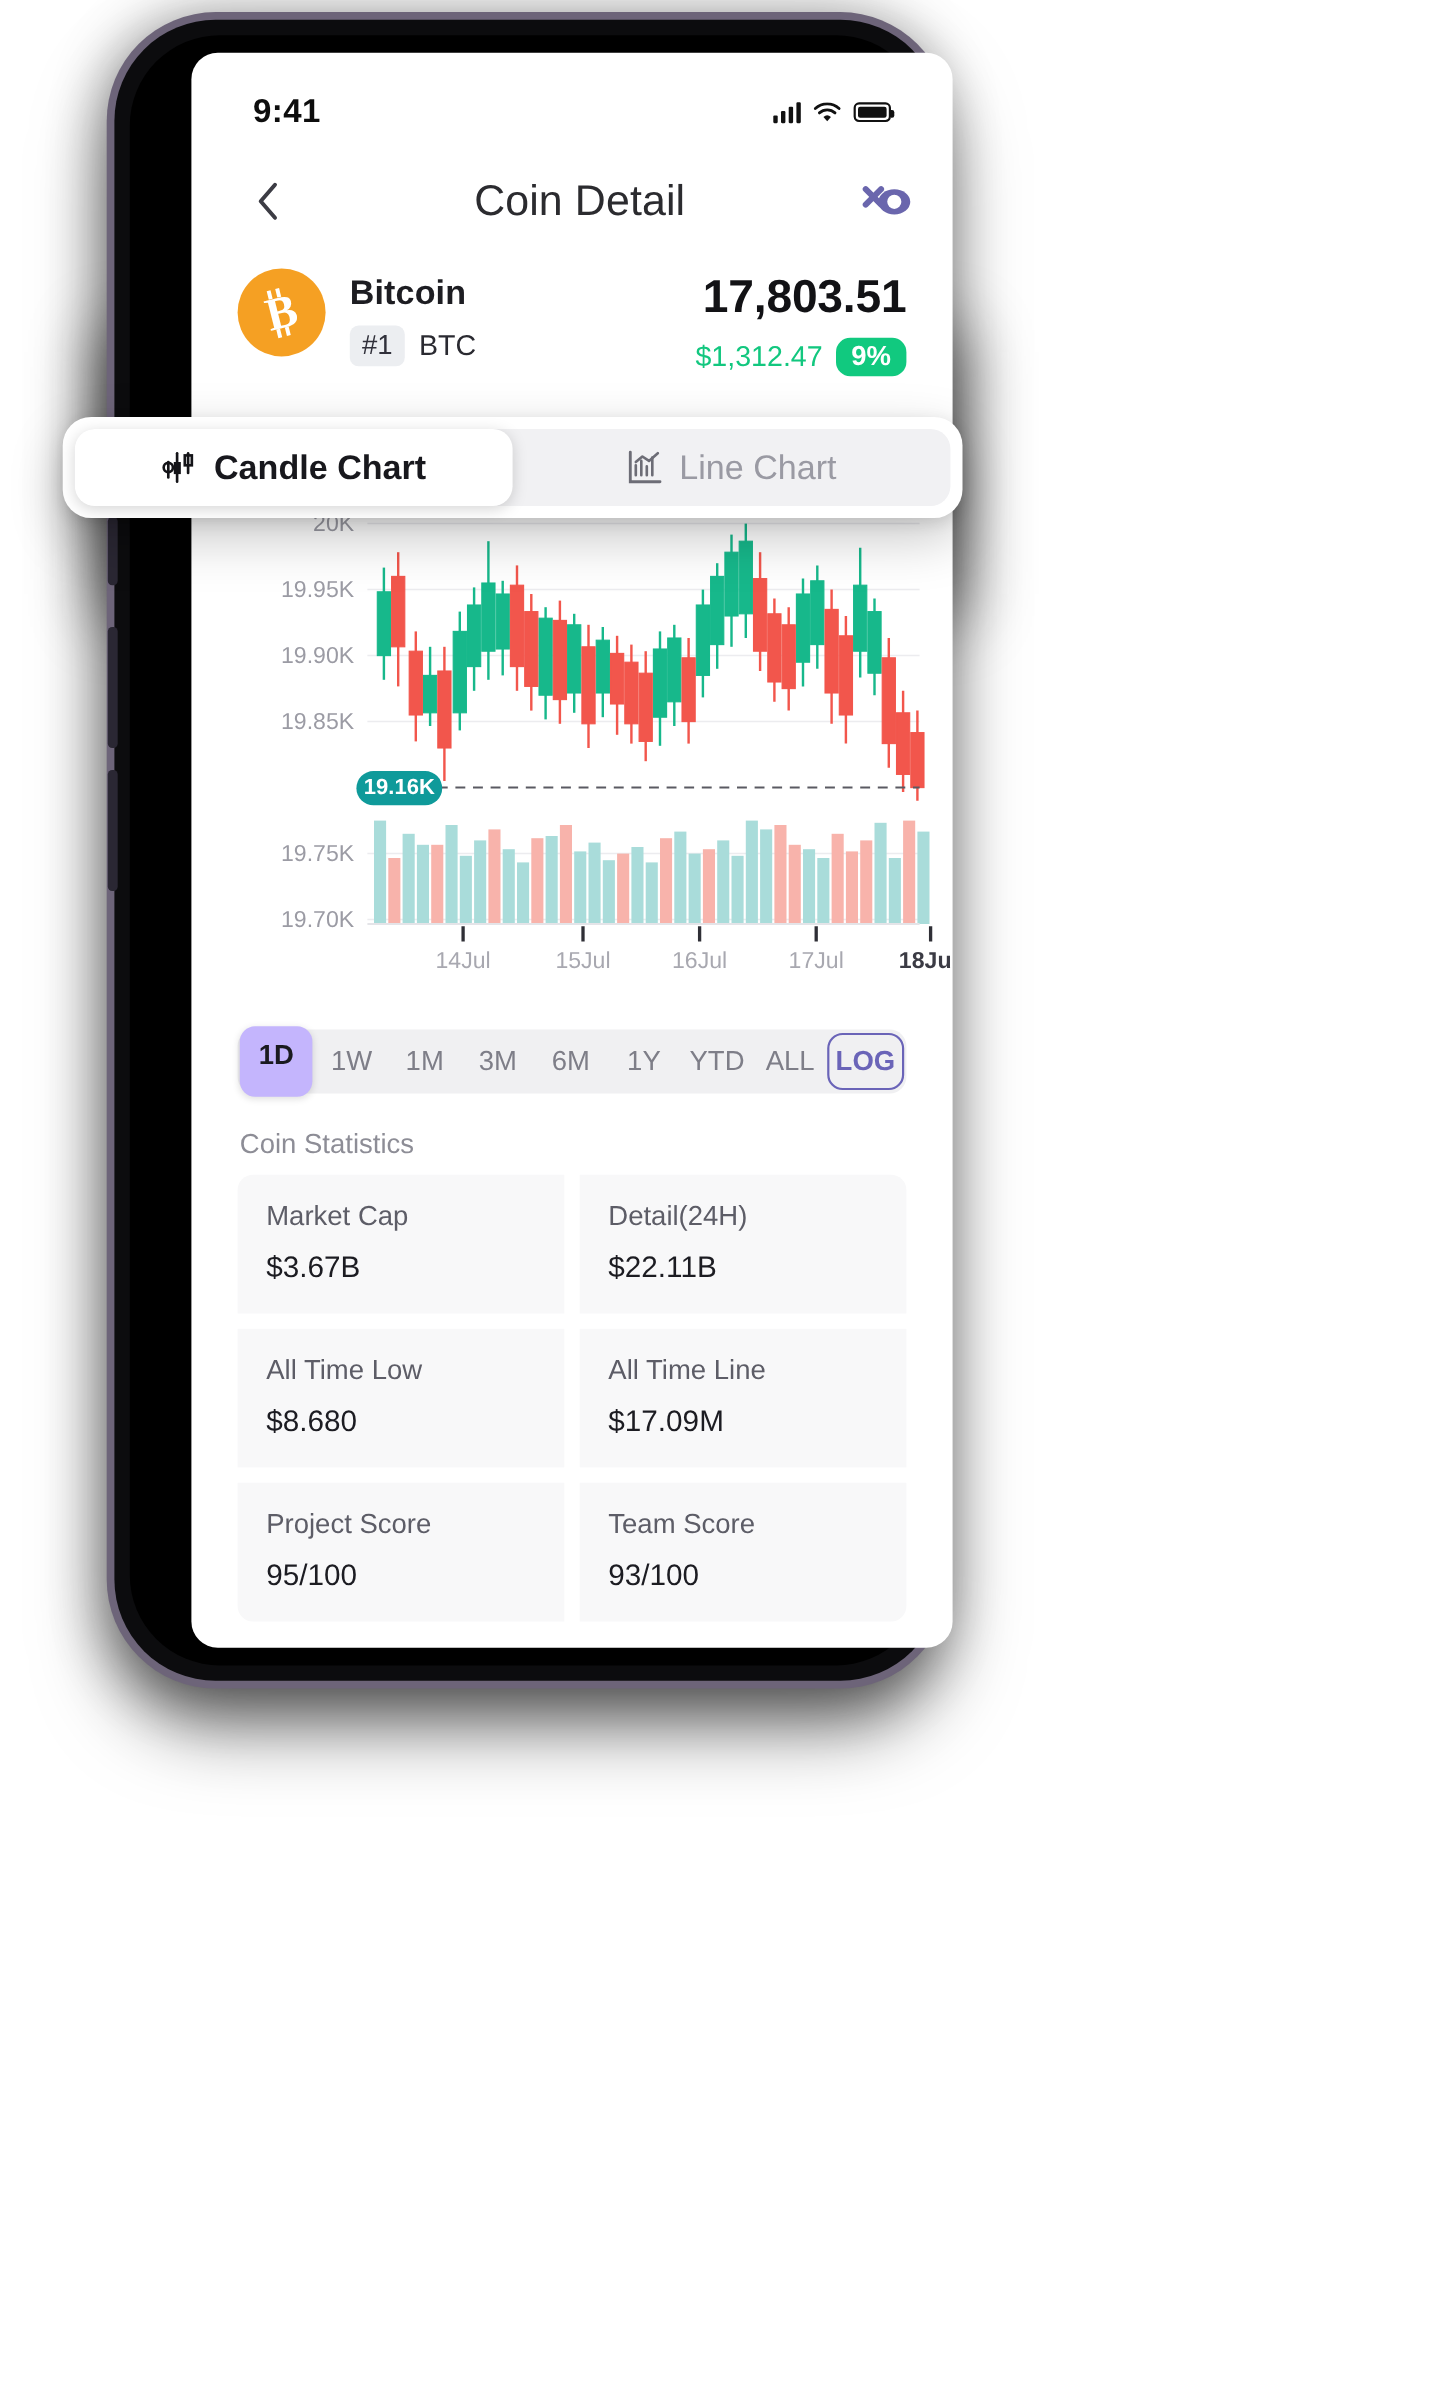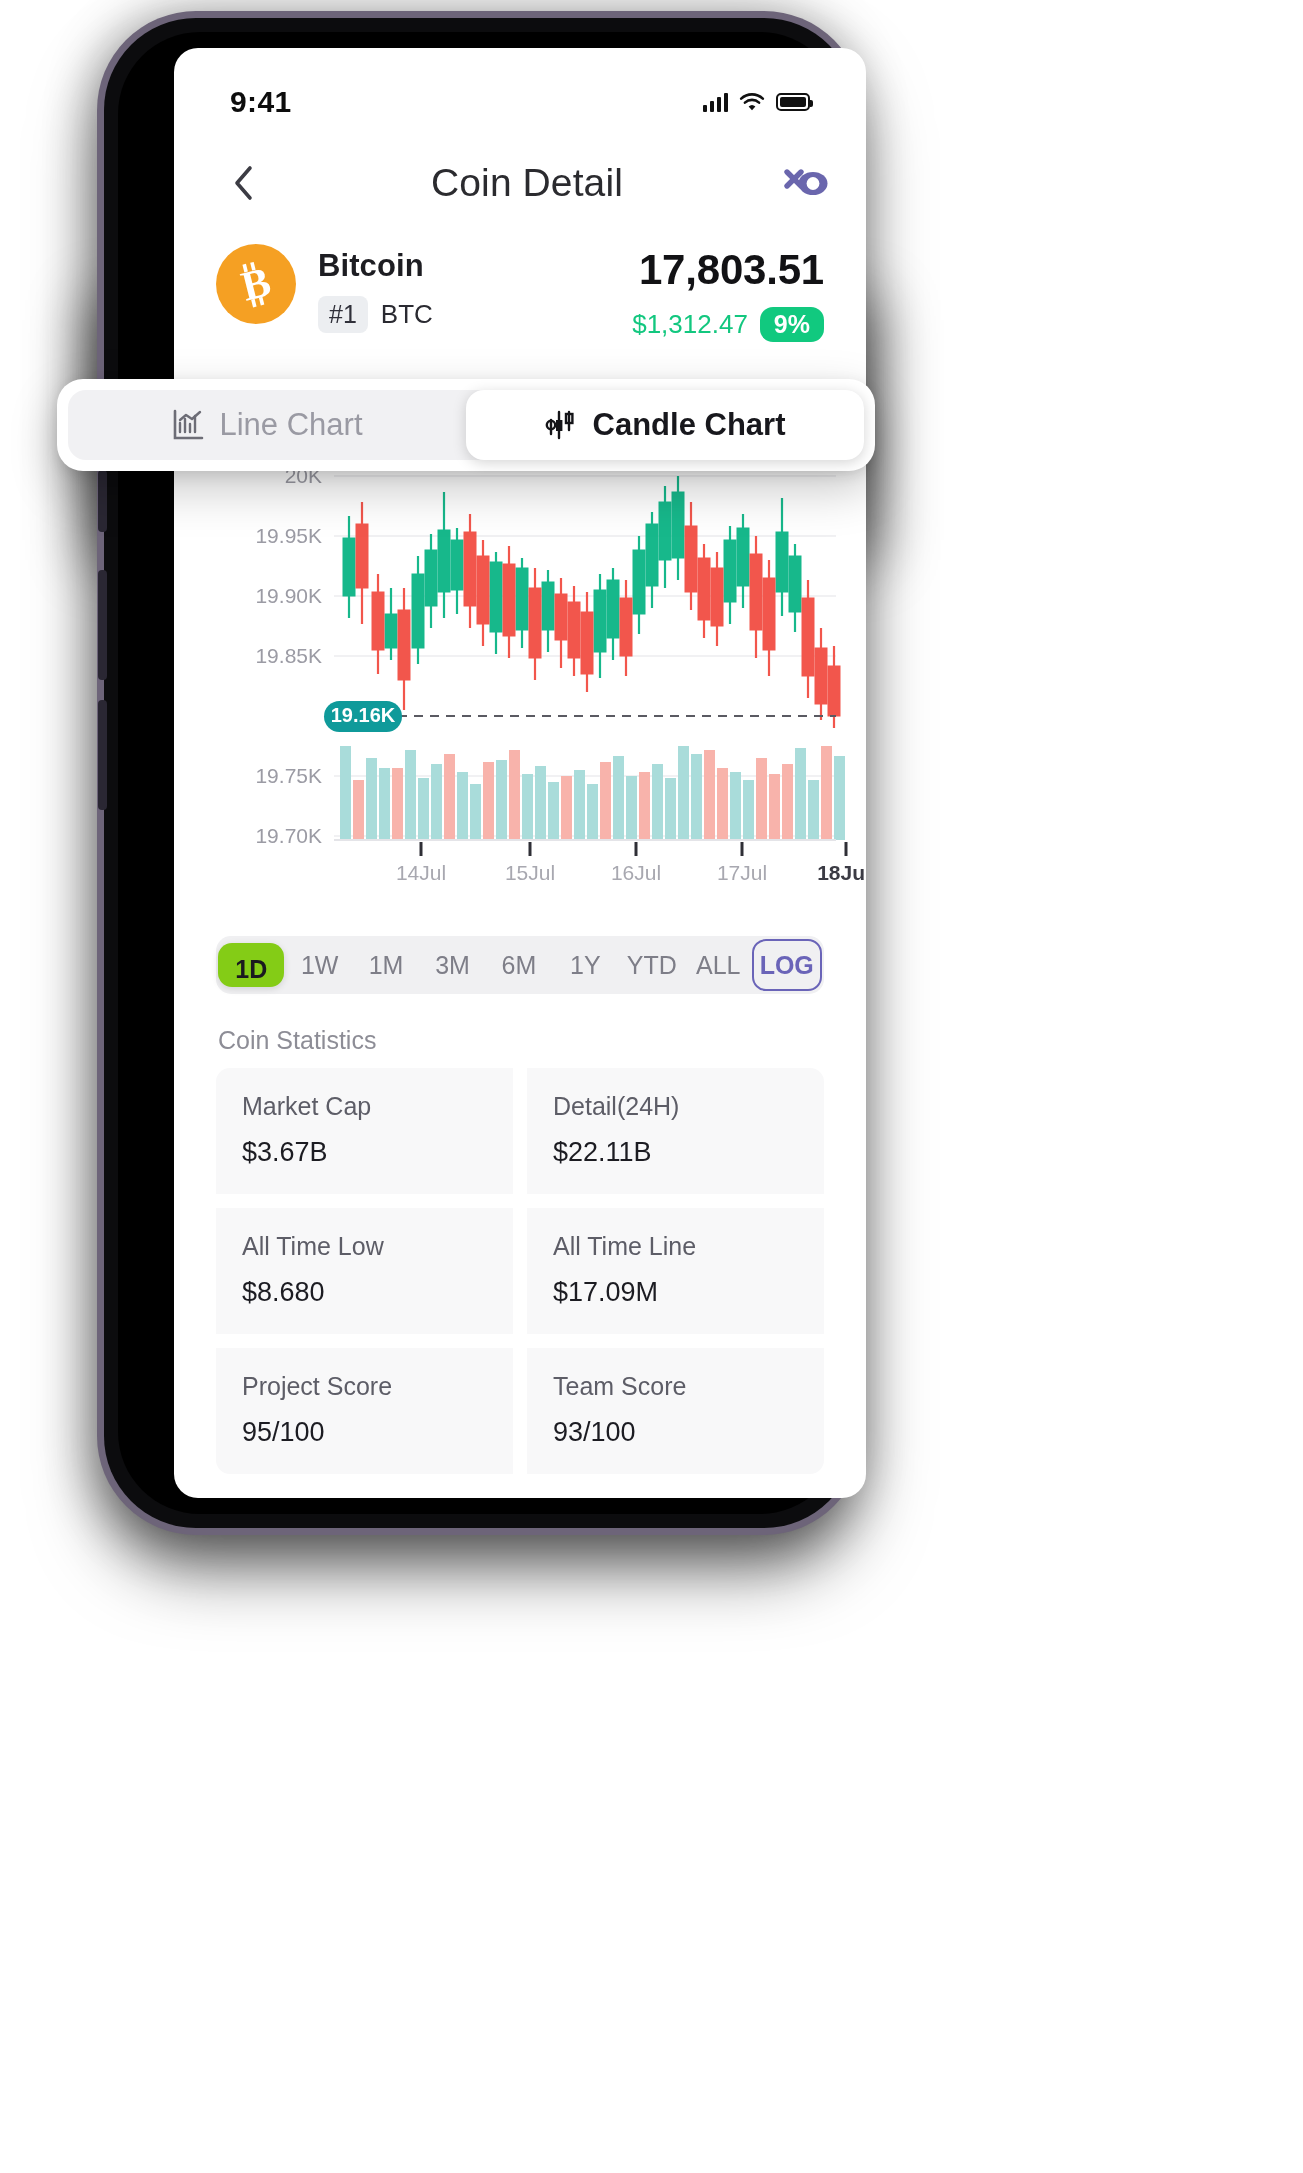--- a/index.html
+++ b/index.html
@@ -85,22 +85,22 @@
   .ylabel { font-size:21px; fill:#9b9ba4; font-family:"Liberation Sans", sans-serif; }
   .xlabel { font-size:21px; fill:#a8a8b0; font-family:"Liberation Sans", sans-serif; }
   .xlabel.active { fill:#3b3b44; font-weight:bold; }
   .badge-txt { font-size:20px; fill:#fff; font-weight:bold; font-family:"Liberation Sans", sans-serif; }
 
   
   .ranges { position:absolute; left:42px; top:888px; width:608px; height:58px;
             background:#f0f0f2; border-radius:15px; display:flex; align-items:center; }
   .range { flex:1; text-align:center; font-size:25px; color:#7e7e88; cursor:pointer;
            line-height:58px; }
-  .range.sel { background:#84cc16; color:#1a1a1f; font-weight:bold; border-radius:14px;
-               height:44px; line-height:52px; margin:0 2px;
+  .range.sel { background:#c4b5fd; color:#1a1a1f; font-weight:bold; border-radius:14px;
+               height:64px; line-height:52px; margin:0 2px;
                box-shadow:0 2px 7px rgba(0,0,0,.13); }
   .range.log { color:#6a64b8; border:2.4px solid #6a64b8; border-radius:14px;
                height:52px; line-height:48px; font-weight:bold; margin-right:2px; }
 
   
   .stats-title { position:absolute; left:44px; top:978px; font-size:25px; color:#8d8d96; }
   .stats-grid { position:absolute; left:42px; top:1020px; width:608px;
                 display:grid; grid-template-columns:1fr 1fr; gap:14px; }
   .stat-cell { background:#f8f8f9; padding:24px 26px 26px 26px; }
   .stat-cell:nth-child(1){border-top-left-radius:14px}
@@ -425,37 +425,37 @@
         <div class="stat-label">Team Score</div>
         <div class="stat-value">93/100</div>
       </div>
     </div>
 
 
   </div>
 
   <div class="tabs-card">
     <div class="tabs-track">
-      <div class="tab">
-        <svg width="34" height="34" viewBox="0 0 34 34">
-          <path d="M4 3 V30 H31" stroke="#6d6d76" stroke-width="2.6" fill="none" stroke-linecap="round"></path>
-          <path d="M9 24 V15 M14 24 V11 M19 24 V16 M24 24 V8" stroke="#6d6d76" stroke-width="2.4" stroke-linecap="round"></path>
-          <path d="M9 12 L15 7 L21 11 L29 4" stroke="#6d6d76" stroke-width="2.4" fill="none" stroke-linecap="round" stroke-linejoin="round"></path>
-        </svg>
-        <span>Line Chart</span>
-      </div>
       <div class="tab active">
         <svg width="34" height="34" viewBox="0 0 34 34">
           <g stroke="#141418" stroke-width="2.4" stroke-linecap="round">
             <line x1="6" y1="12" x2="6" y2="26"></line>
             <line x1="14" y1="4" x2="14" y2="30"></line>
             <line x1="24" y1="4" x2="24" y2="22"></line>
           </g>
           <circle cx="6" cy="17" r="4.2" fill="none" stroke="#141418" stroke-width="2.4"></circle>
           <rect x="11" y="12" width="6.4" height="11" fill="#141418"></rect>
           <rect x="21" y="6" width="6.4" height="9" fill="none" stroke="#141418" stroke-width="2.4"></rect>
         </svg>
         <span>Candle Chart</span>
       </div>
+      <div class="tab">
+        <svg width="34" height="34" viewBox="0 0 34 34">
+          <path d="M4 3 V30 H31" stroke="#6d6d76" stroke-width="2.6" fill="none" stroke-linecap="round"></path>
+          <path d="M9 24 V15 M14 24 V11 M19 24 V16 M24 24 V8" stroke="#6d6d76" stroke-width="2.4" stroke-linecap="round"></path>
+          <path d="M9 12 L15 7 L21 11 L29 4" stroke="#6d6d76" stroke-width="2.4" fill="none" stroke-linecap="round" stroke-linejoin="round"></path>
+        </svg>
+        <span>Line Chart</span>
+      </div>
     </div>
   </div>
 
 </div>
 
 </body></html>

